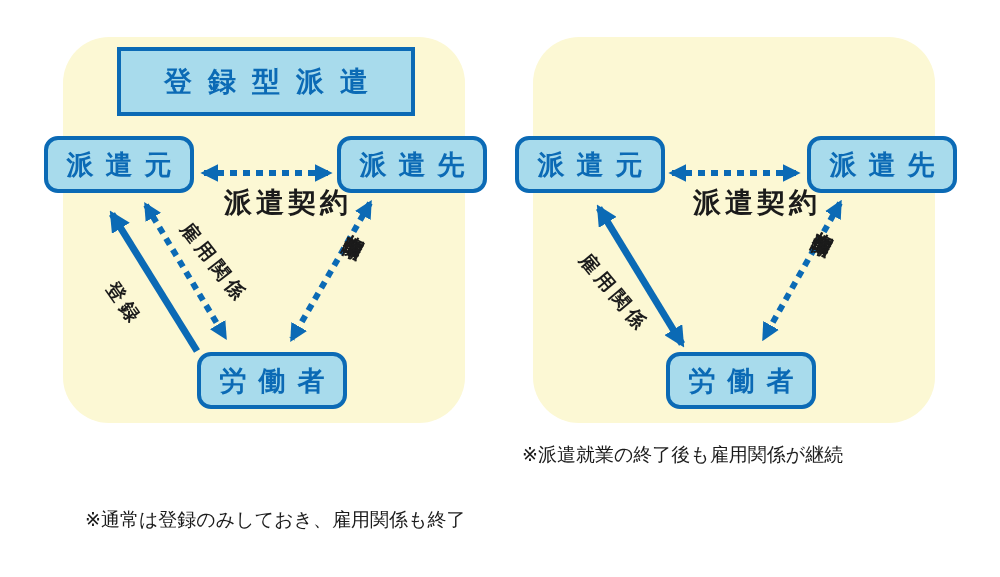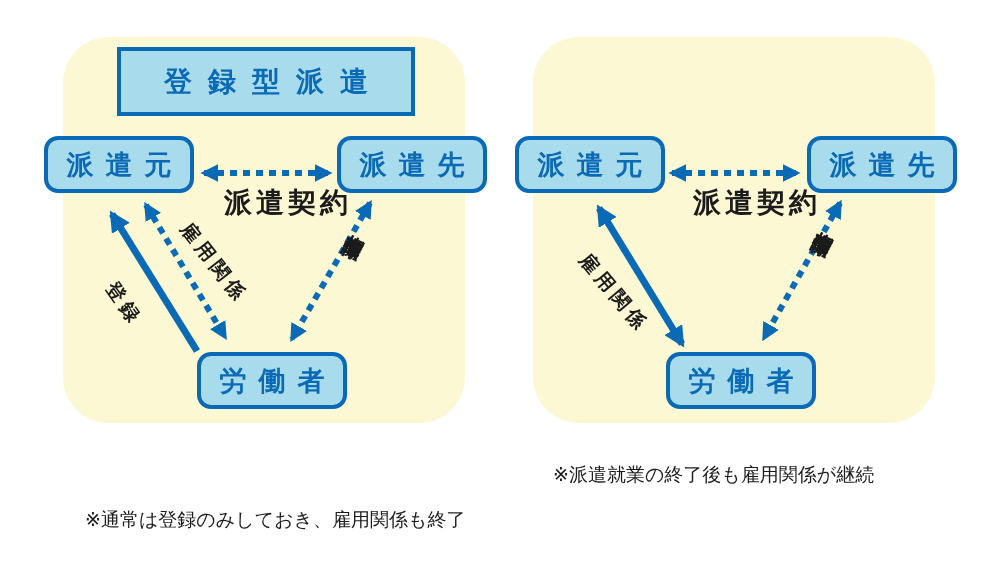--- a/index.html
+++ b/index.html
@@ -102,21 +102,21 @@
 
   .note {
     position: absolute;
     font-size: 19px;
     color: var(--text-dark, #1b1b1b);
     line-height: 30px;
     white-space: pre-line;
   }
   #note-left-1  { left: 85px;  top: 437px; }
   #note-left-2  { left: 85px;  top: 504px; }
-  #note-right-1 { left: 553px; top: 439px; margin-top: 20px; }
+  #note-right-1 { left: 522px; top: 439px; }
 
   #arrows-layer {
     position: absolute;
     left: 0; top: 0;
     pointer-events: none;
   }
   .arrow-line { stroke: var(--blue, #0b6ab5); fill: none; }
   .arrow-line.solid  { stroke-width: 7; }
   .arrow-line.dashed { stroke-width: 6; stroke-dasharray: 7 6; }
   .ah-path { fill: var(--blue, #0b6ab5); }

